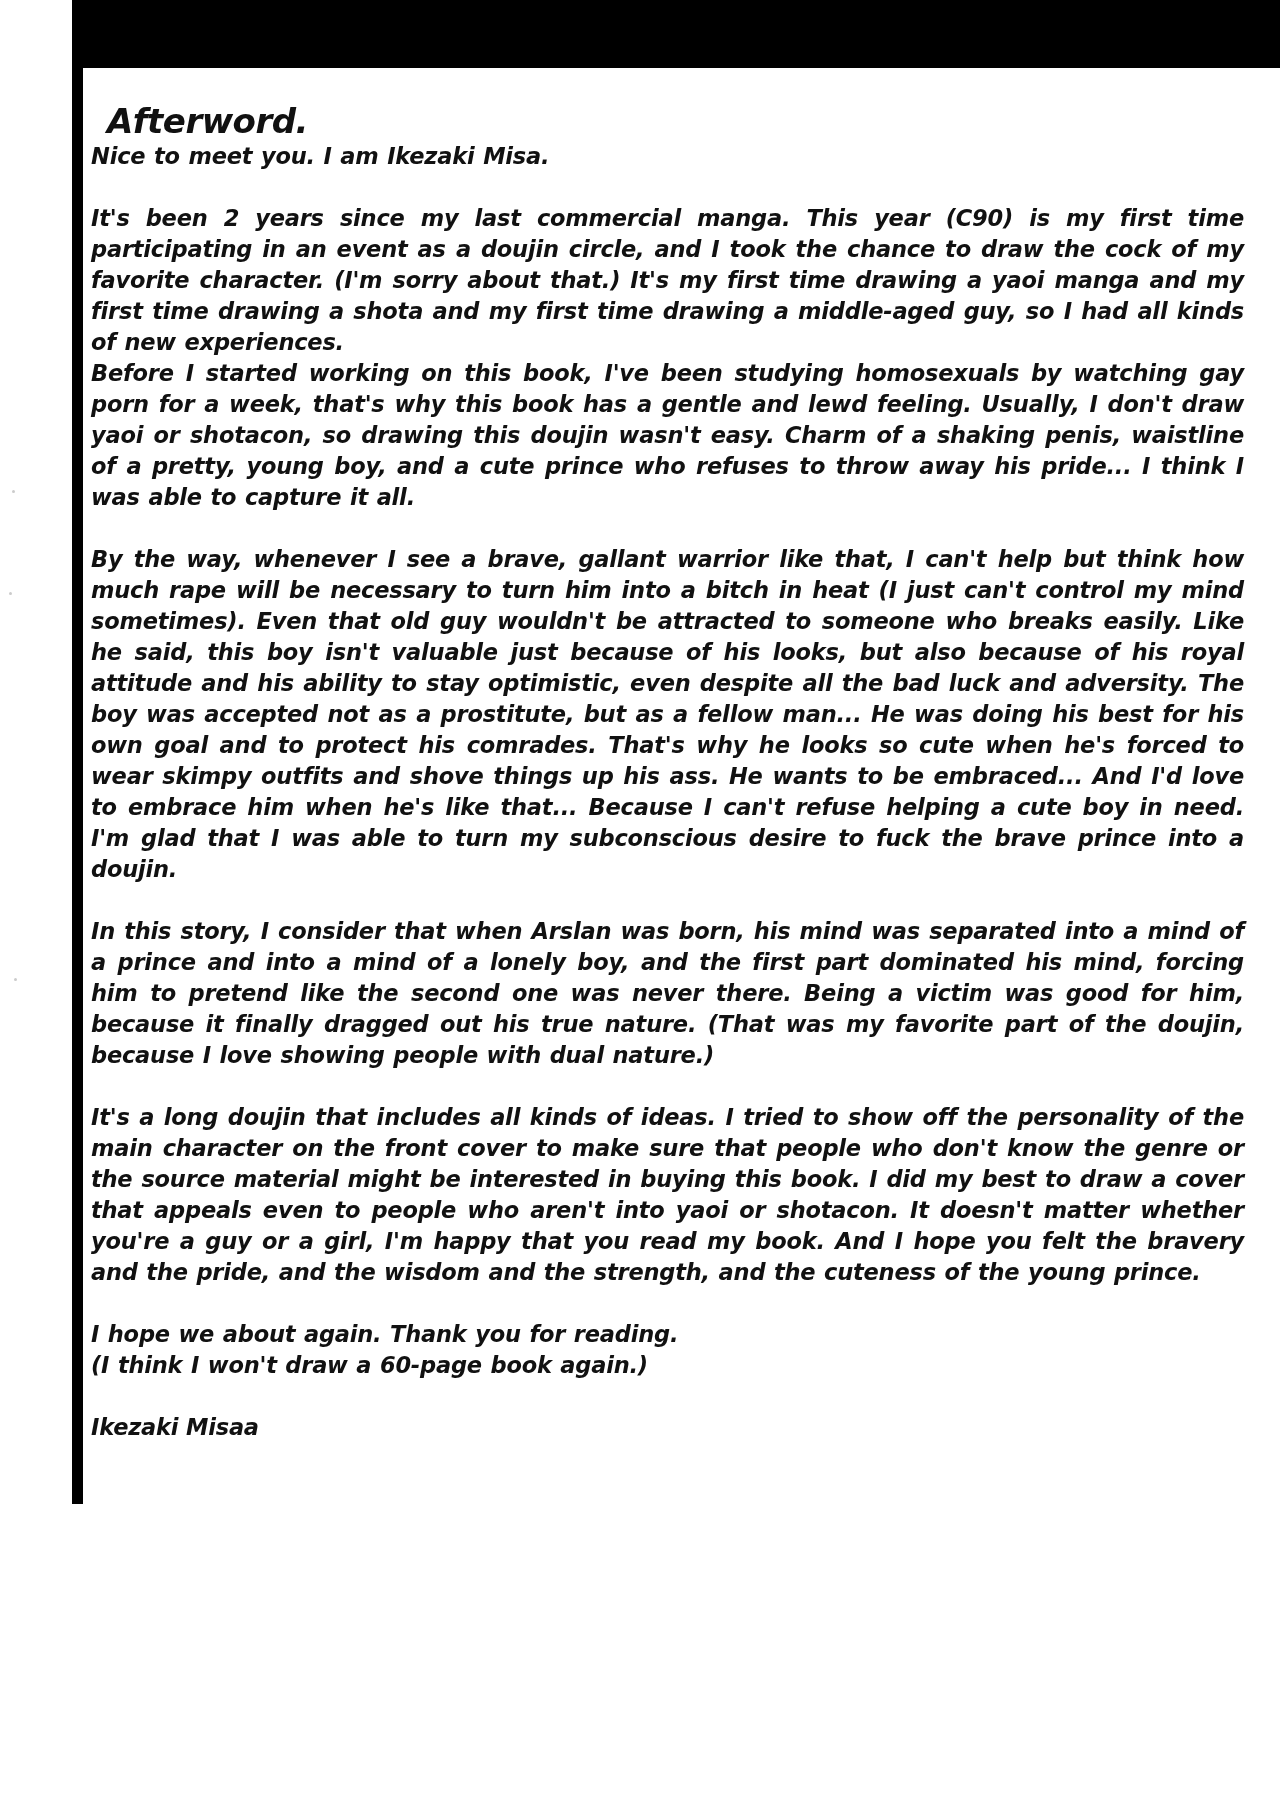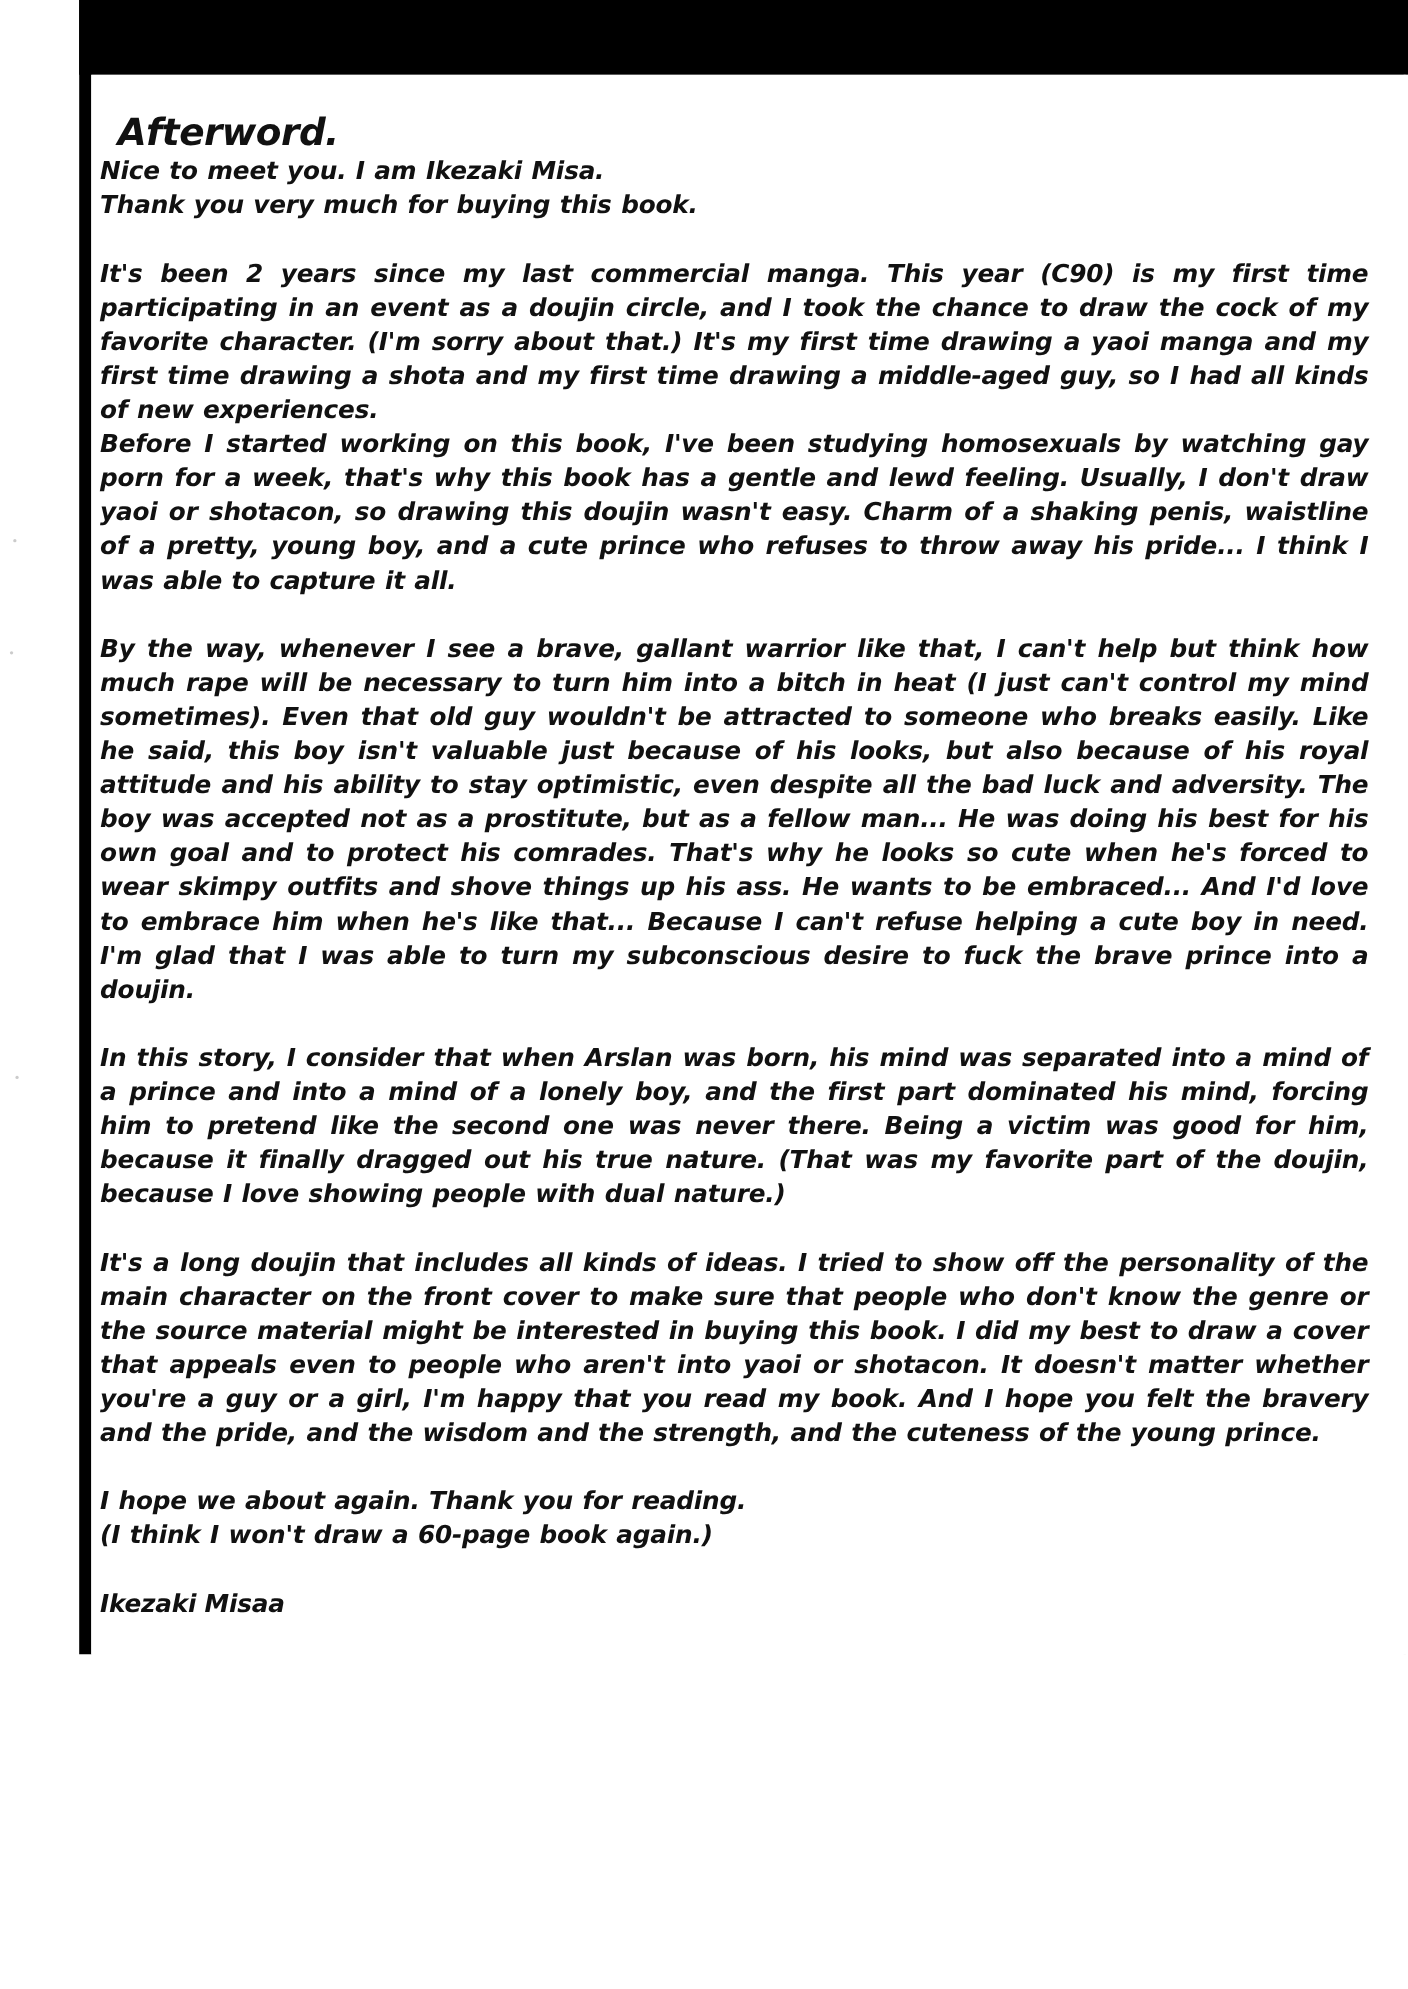--- a/index.html
+++ b/index.html
@@ -128,21 +128,20 @@
 
   <div class="scan-speck" style="left:12px; top:490px;"></div>
   <div class="scan-speck" style="left:9px; top:592px;"></div>
   <div class="scan-speck" style="left:14px; top:978px;"></div>
 
   <div class="content">
     <h1 class="page-title">Afterword.</h1>
     <div class="body-text">
         <p class="para">
           <span class="para-line">Nice to meet you. I am Ikezaki Misa.</span>
-          <span class="para-line">Thank you very much for buying this book.</span>
         </p>
         <p class="para">
           <span class="para-line">It's been 2 years since my last commercial manga. This year (C90) is my first time participating in an event as a doujin circle, and I took the chance to draw the cock of my favorite character. (I'm sorry about that.) It's my first time drawing a yaoi manga and my first time drawing a shota and my first time drawing a middle-aged guy, so I had all kinds of new experiences.</span>
           <span class="para-line">Before I started working on this book, I've been studying homosexuals by watching gay porn for a week, that's why this book has a gentle and lewd feeling. Usually, I don't draw yaoi or shotacon, so drawing this doujin wasn't easy. Charm of a shaking penis, waistline of a pretty, young boy, and a cute prince who refuses to throw away his pride... I think I was able to capture it all.</span>
         </p>
         <p class="para">
           <span class="para-line">By the way, whenever I see a brave, gallant warrior like that, I can't help but think how much rape will be necessary to turn him into a bitch in heat (I just can't control my mind sometimes). Even that old guy wouldn't be attracted to someone who breaks easily. Like he said, this boy isn't valuable just because of his looks, but also because of his royal attitude and his ability to stay optimistic, even despite all the bad luck and adversity. The boy was accepted not as a prostitute, but as a fellow man... He was doing his best for his own goal and to protect his comrades. That's why he looks so cute when he's forced to wear skimpy outfits and shove things up his ass. He wants to be embraced... And I'd love to embrace him when he's like that... Because I can't refuse helping a cute boy in need. I'm glad that I was able to turn my subconscious desire to fuck the brave prince into a doujin.</span>
         </p>
         <p class="para">
           <span class="para-line">In this story, I consider that when Arslan was born, his mind was separated into a mind of a prince and into a mind of a lonely boy, and the first part dominated his mind, forcing him to pretend like the second one was never there. Being a victim was good for him, because it finally dragged out his true nature. (That was my favorite part of the doujin, because I love showing people with dual nature.)</span>

